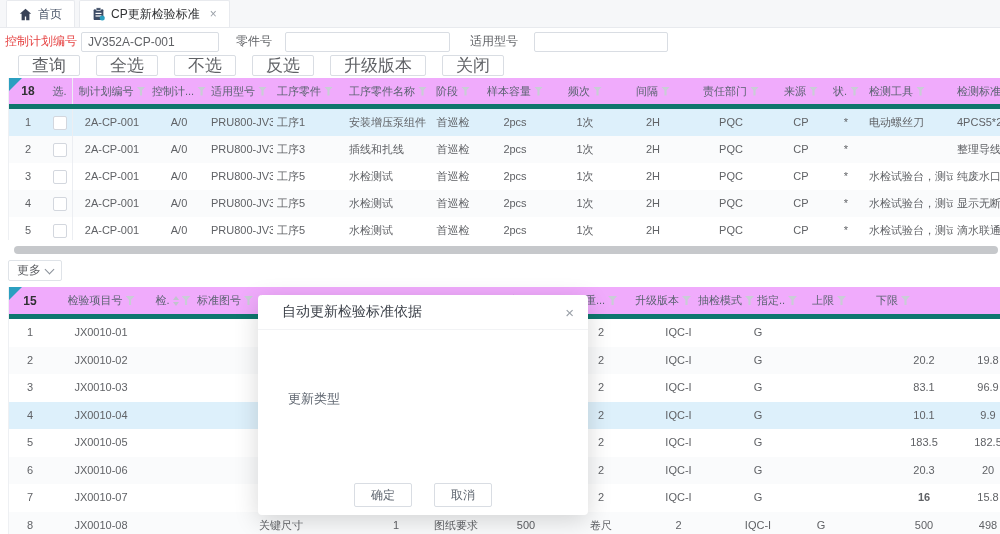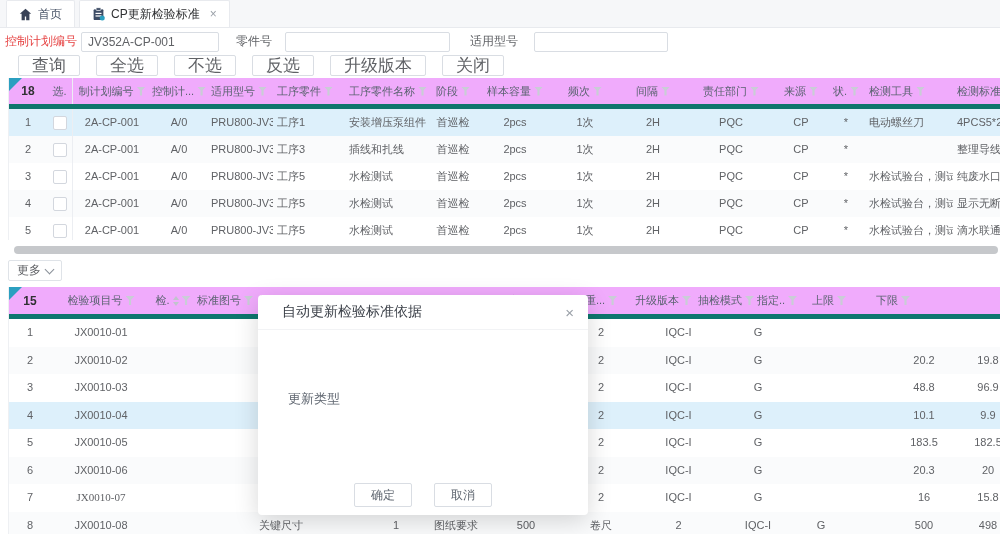--- a/index.html
+++ b/index.html
@@ -392,21 +392,21 @@
       <div class="td left" style="width: 66px;">关键尺寸</div>
       <div class="td" style="width: 40px;"></div>
       <div class="td" style="width: 70px;"></div>
       <div class="td" style="width: 50px;"></div>
       <div class="td" style="width: 90px;">卡尺</div>
       <div class="td" style="width: 60px;">2</div>
       <div class="td" style="width: 95px;">IQC-I</div>
       <div class="td" style="width: 64px;">G</div>
       <div class="td" style="width: 62px;"></div>
       <div class="td" style="width: 40px;"></div>
-      <div class="td" style="width: 64px;">48.8</div>
+      <div class="td" style="width: 64px;">83.1</div>
       <div class="td" style="width: 64px;">96.9</div>
     </div>
     <div class="tr sel">
       <div class="td" style="width: 42px;">4</div>
       <div class="td" style="width: 100px;">JX0010-04</div>
       <div class="td" style="width: 44px;"></div>
       <div class="td" style="width: 60px;"></div>
       <div class="td left" style="width: 66px;">关键尺寸</div>
       <div class="td" style="width: 40px;"></div>
       <div class="td" style="width: 70px;"></div>
@@ -451,34 +451,34 @@
       <div class="td" style="width: 60px;">2</div>
       <div class="td" style="width: 95px;">IQC-I</div>
       <div class="td" style="width: 64px;">G</div>
       <div class="td" style="width: 62px;"></div>
       <div class="td" style="width: 40px;"></div>
       <div class="td" style="width: 64px;">20.3</div>
       <div class="td" style="width: 64px;">20</div>
     </div>
     <div class="tr">
       <div class="td" style="width: 42px;">7</div>
-      <div class="td" style="width: 100px; font-family: Liberation Serif, serif;">JX0010-07</div>
+      <div class="td" style="width: 100px;">JX0010-07</div>
       <div class="td" style="width: 44px;"></div>
       <div class="td" style="width: 60px;"></div>
       <div class="td left" style="width: 66px;">关键尺寸</div>
       <div class="td" style="width: 40px;"></div>
       <div class="td" style="width: 70px;"></div>
       <div class="td" style="width: 50px;"></div>
       <div class="td" style="width: 90px;">卡尺</div>
       <div class="td" style="width: 60px;">2</div>
       <div class="td" style="width: 95px;">IQC-I</div>
       <div class="td" style="width: 64px;">G</div>
       <div class="td" style="width: 62px;"></div>
       <div class="td" style="width: 40px;"></div>
-      <div class="td" style="width: 64px;">16</div>
+      <div class="td" style="width: 64px; font-weight: bold;">16</div>
       <div class="td" style="width: 64px;">15.8</div>
     </div>
     <div class="tr alt">
       <div class="td" style="width: 42px;">8</div>
       <div class="td" style="width: 100px;">JX0010-08</div>
       <div class="td" style="width: 44px;"></div>
       <div class="td" style="width: 60px;"></div>
       <div class="td left" style="width: 66px;">关键尺寸</div>
       <div class="td" style="width: 40px;"></div>
       <div class="td" style="width: 70px;">1</div>

